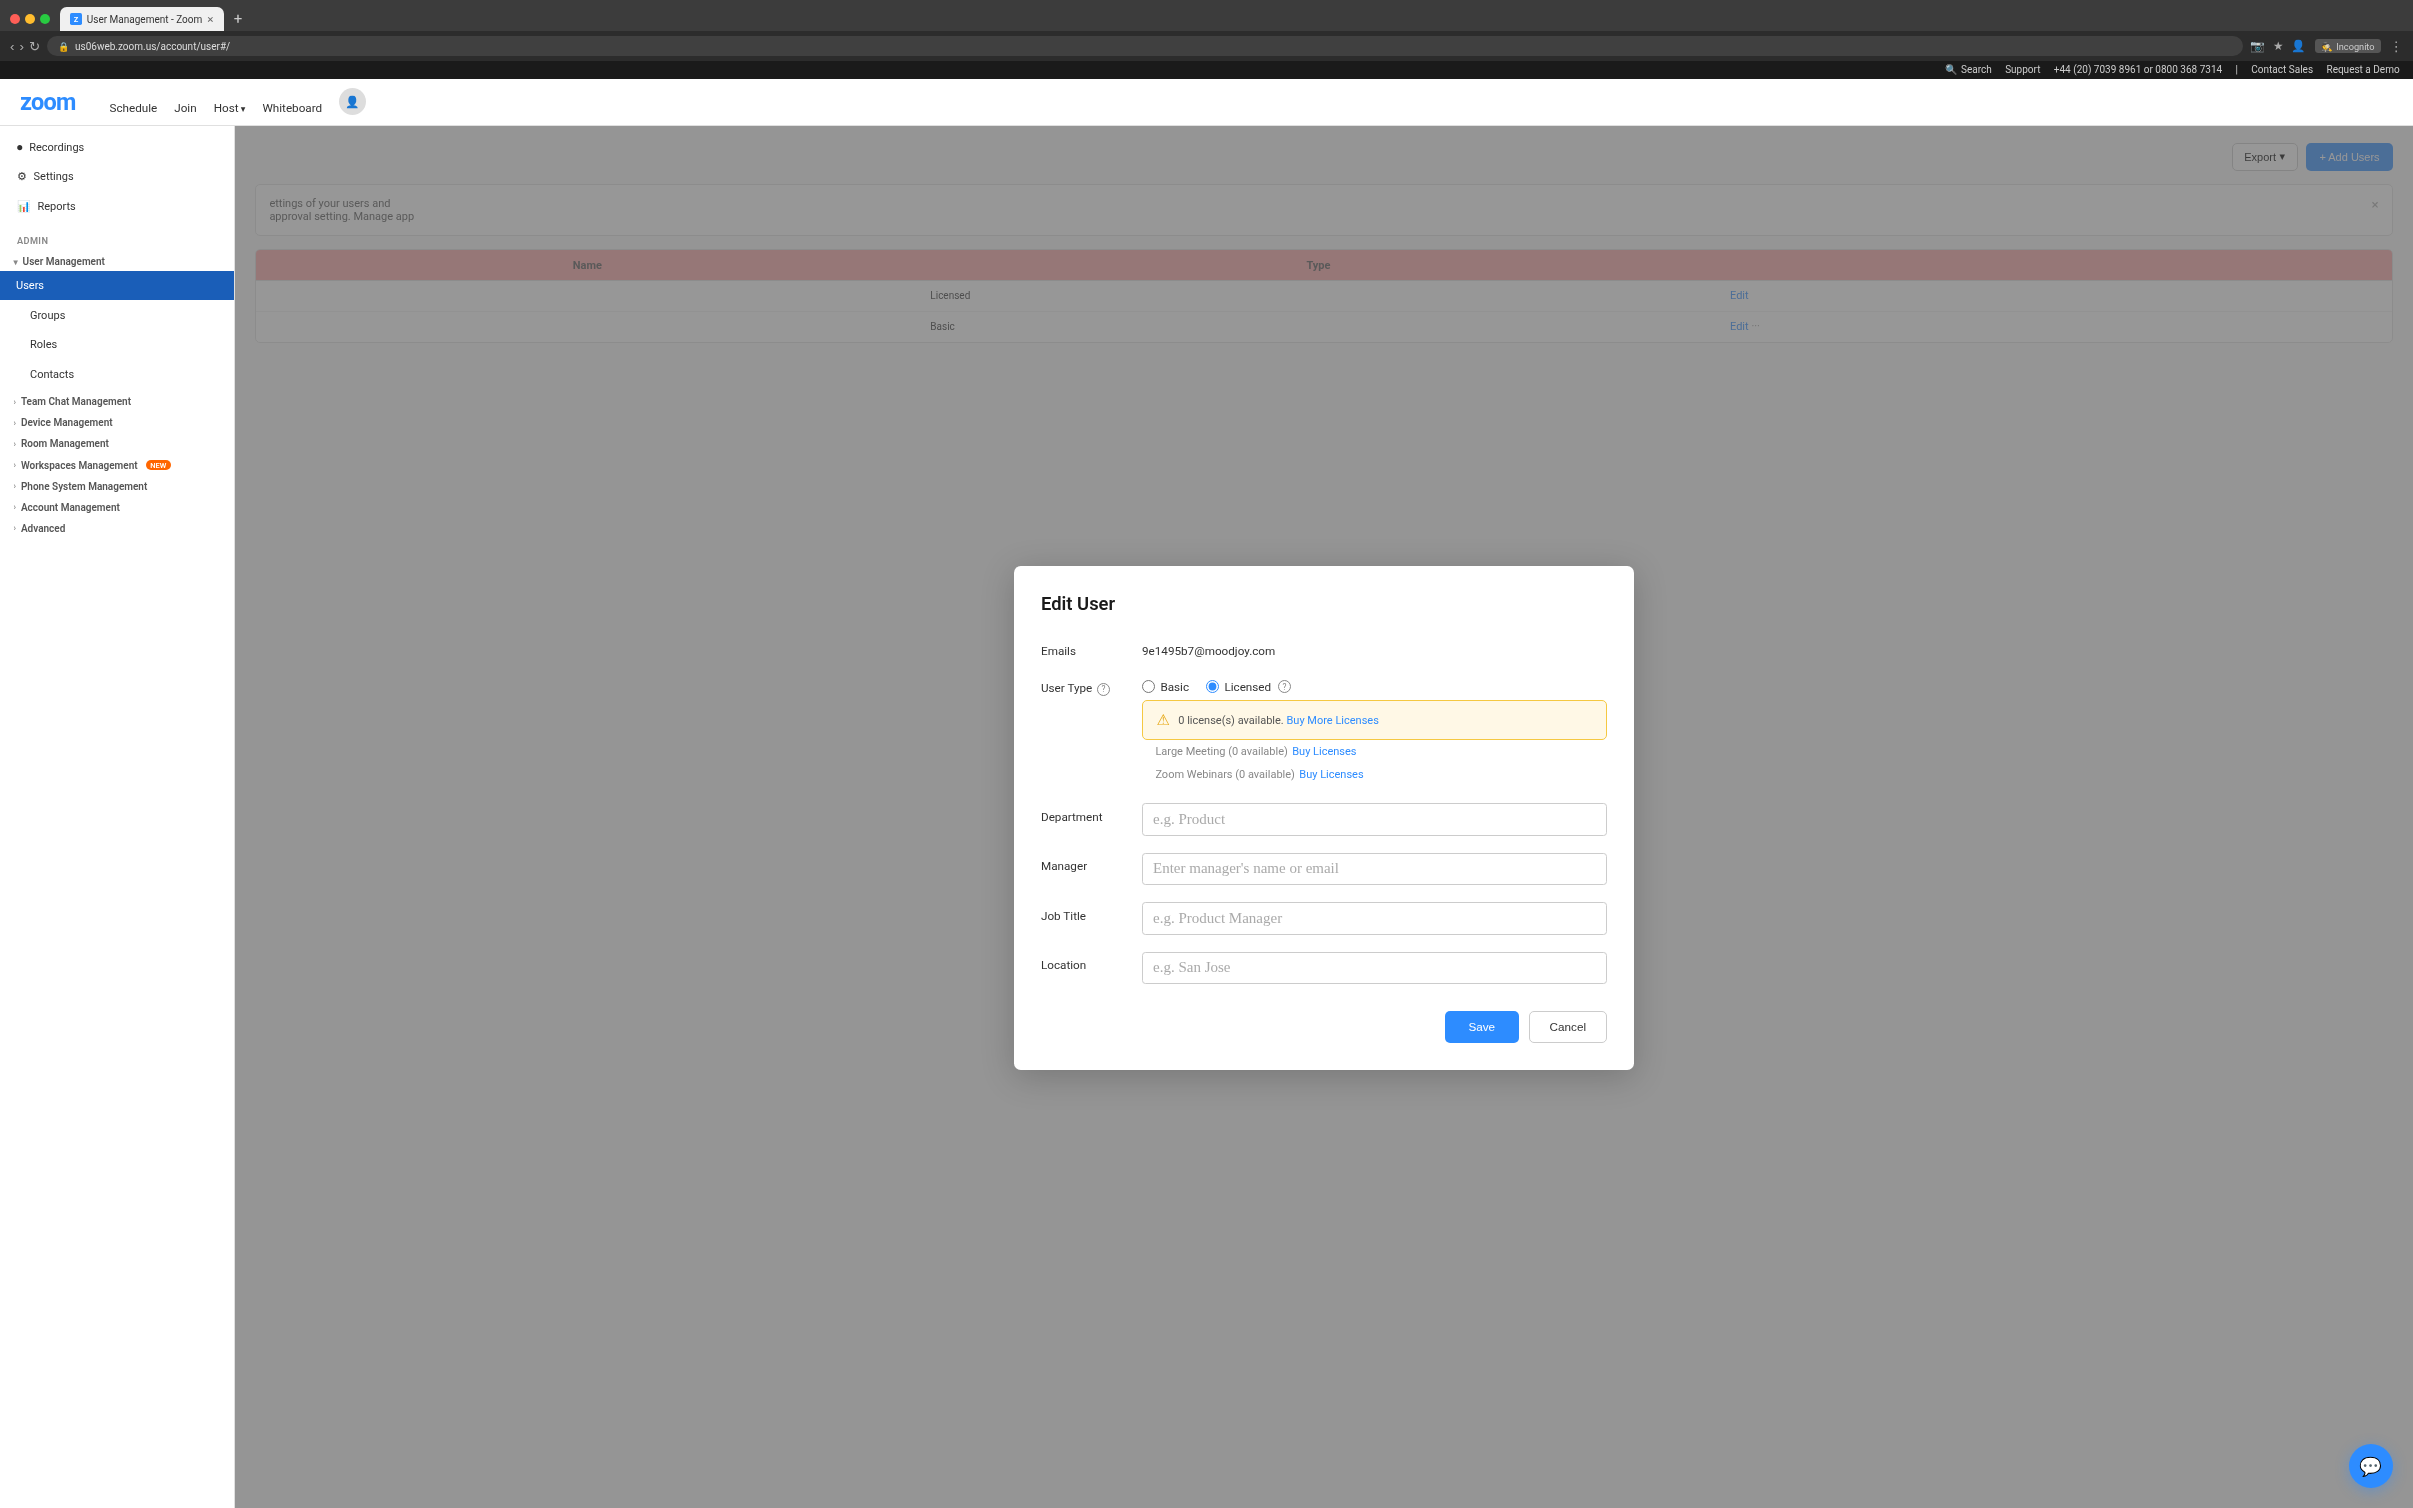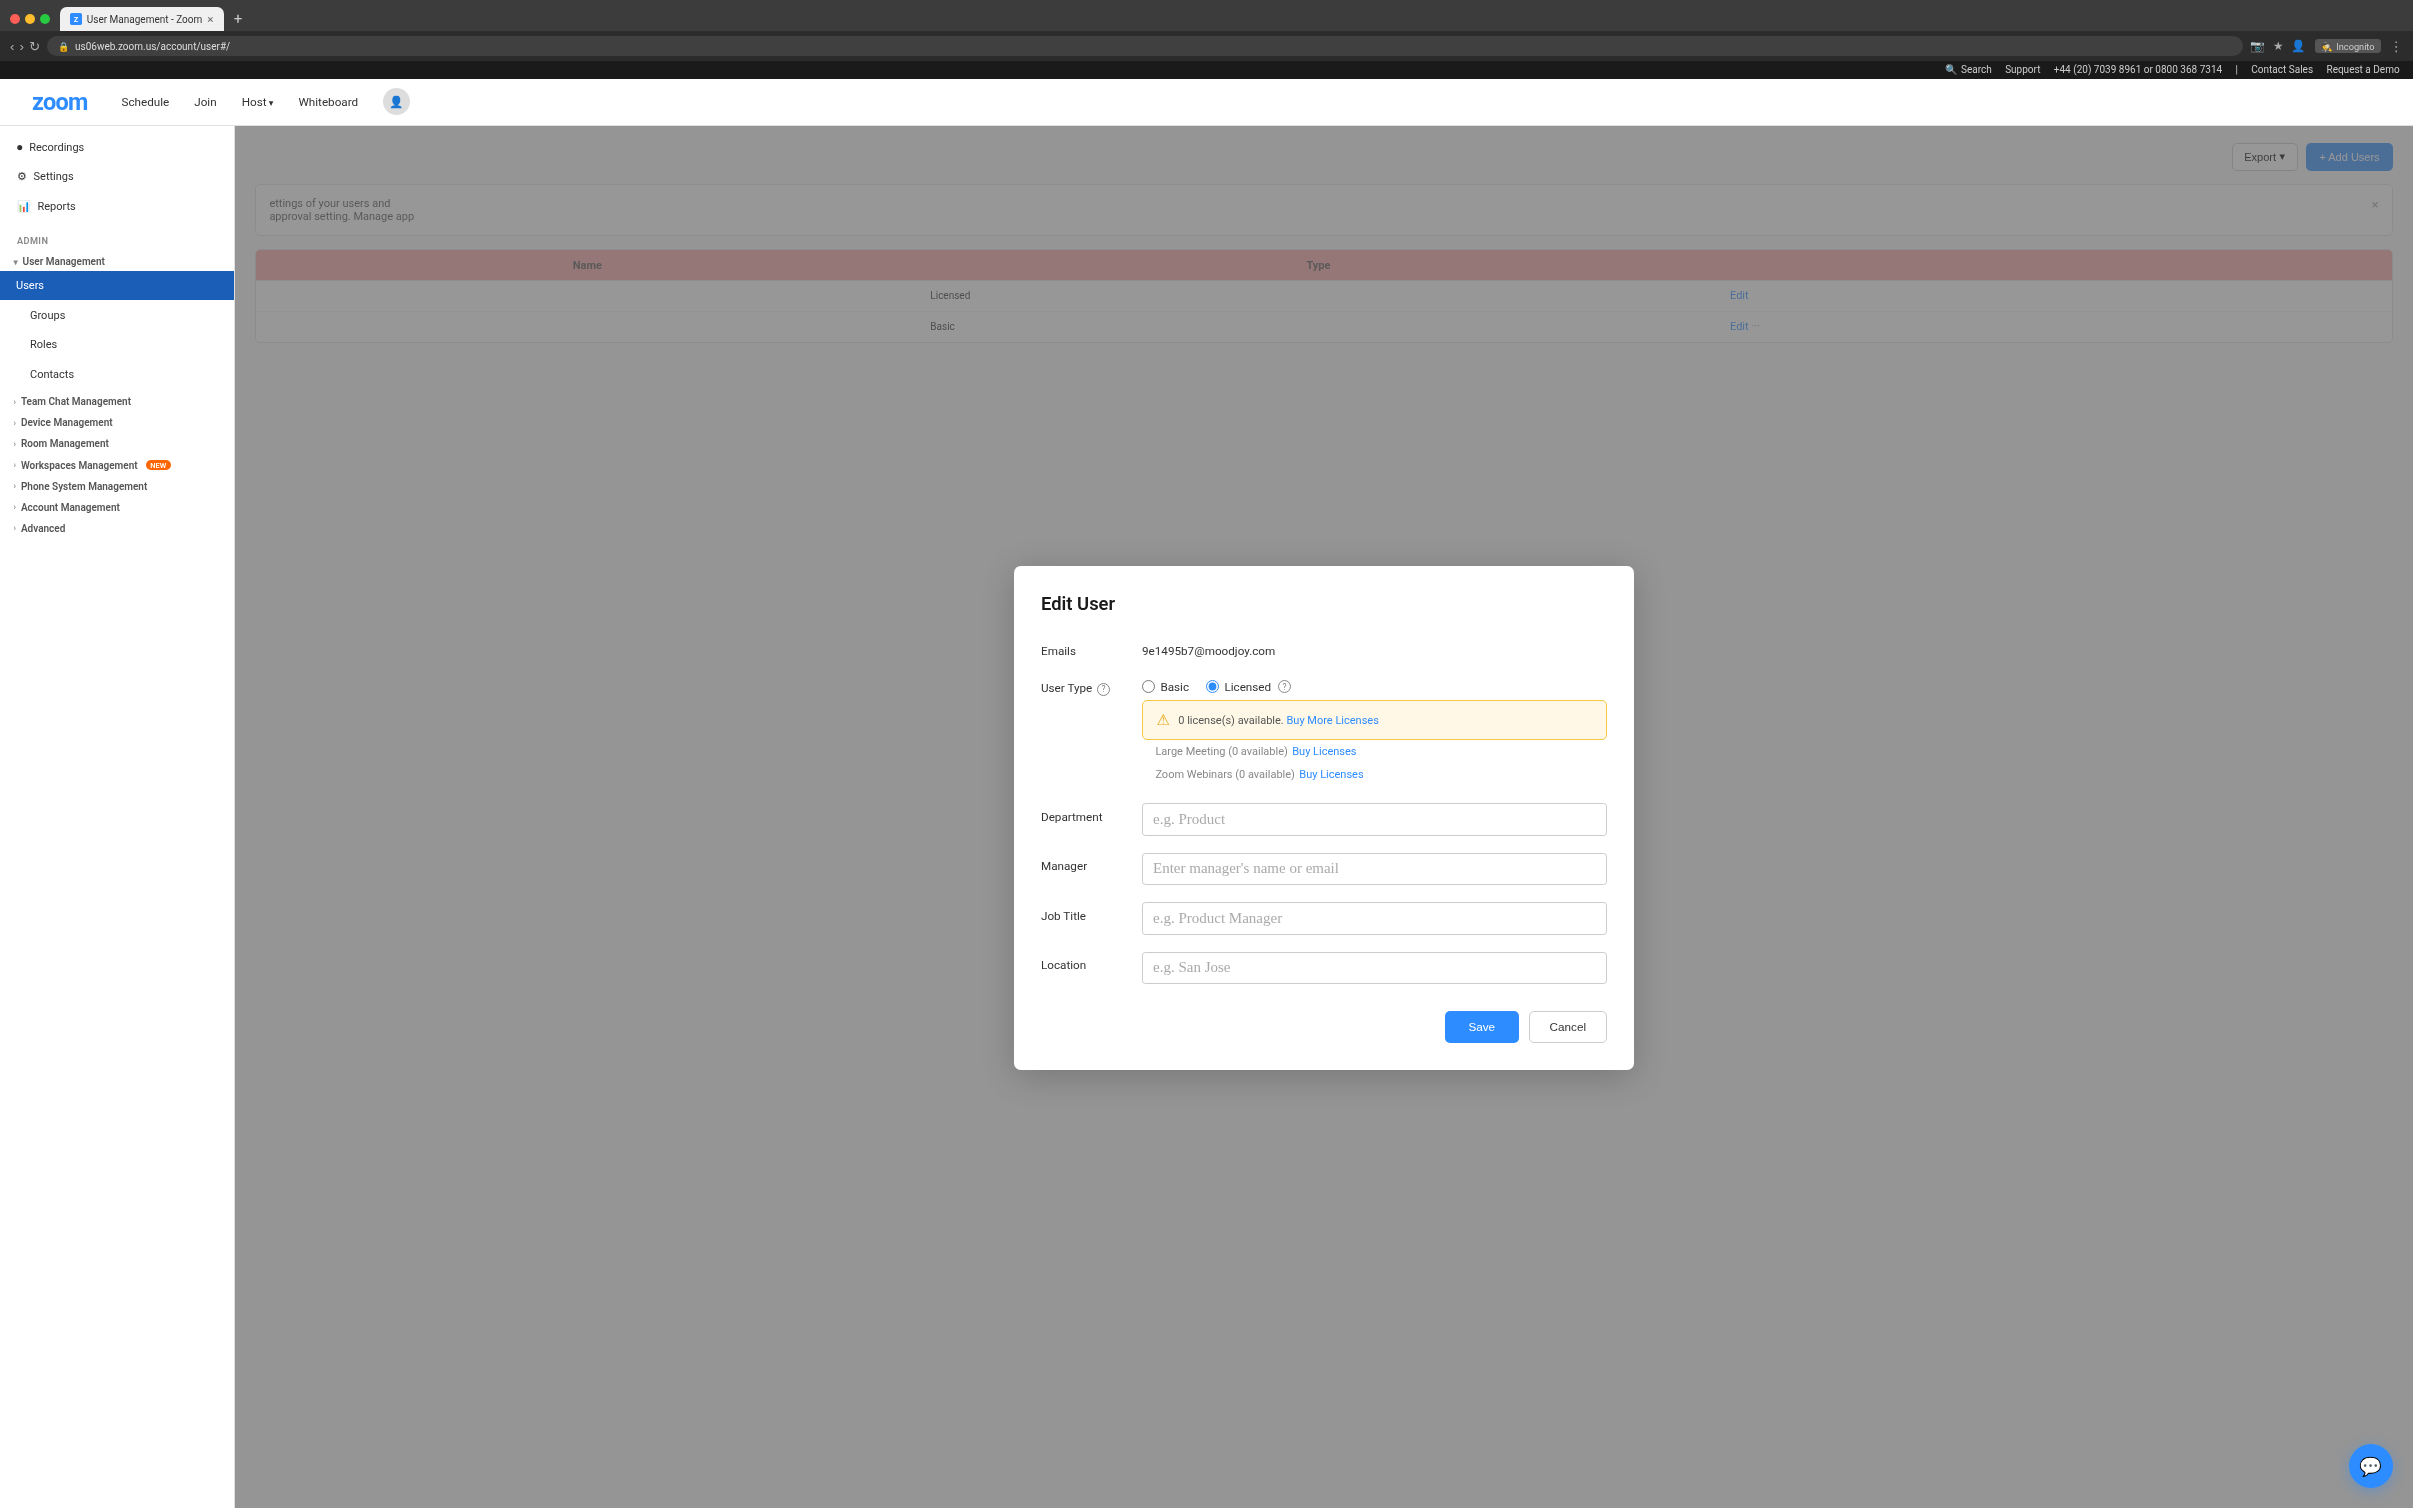--- a/index.html
+++ b/index.html
@@ -27,25 +27,25 @@
     .url-lock { color: #aaa; font-size: 9.2px; }
     .address-bar-right { display: flex; align-items: center; gap: 8.4px; color: #aaa; font-size: 10px; }
     .incognito-badge { background: #555; color: #ccc; padding: 1.7px 6.7px; border-radius: 3.4px; font-size: 9.2px; display: flex; align-items: center; gap: 3.4px; }
 
     
     .info-bar { background: #1a1a1a; color: #ccc; font-size: 10px; padding: 3.4px 13.4px; display: flex; justify-content: flex-end; align-items: center; gap: 13.4px; }
     .info-bar a { color: #ccc; text-decoration: none; }
     .search-btn { display: flex; align-items: center; gap: 3.4px; cursor: pointer; }
 
     
-    .main-nav { background: white; border-bottom: 0.8px solid #e0e0e0; display: flex; align-items: center; padding: 0 32px; height: 47px; }
+    .main-nav { background: white; border-bottom: 0.8px solid #e0e0e0; display: flex; align-items: center; padding: 0 20px; height: 47px; }
     .zoom-logo { color: #2d8cff; font-size: 23.5px; font-weight: bold; margin-right: 34px; letter-spacing: -0.8px; }
     .nav-links { display: flex; gap: 23.5px; flex: 1; }
     .nav-link { color: #333; font-size: 11.7px; text-decoration: none; cursor: pointer; }
-    .nav-right { display: flex; gap: 25px; align-items: center; }
+    .nav-right { display: flex; gap: 17px; align-items: flex-end; }
     .nav-right-link { color: #333; font-size: 11.7px; cursor: pointer; }
     .nav-right-link.caret::after { content: ' ▾'; font-size: 9.2px; }
     .user-avatar { width: 27px; height: 27px; border-radius: 50%; background: #ddd; display: flex; align-items: center; justify-content: center; color: #666; font-size: 11.7px; cursor: pointer; }
 
     
     .main-layout { display: flex; height: calc(100vh - 124px); }
 
     
     .sidebar { width: 235px; background: white; border-right: 0.8px solid #e0e0e0; overflow-y: auto; flex-shrink: 0; }
     .sidebar-section { padding: 6.7px 0; }

